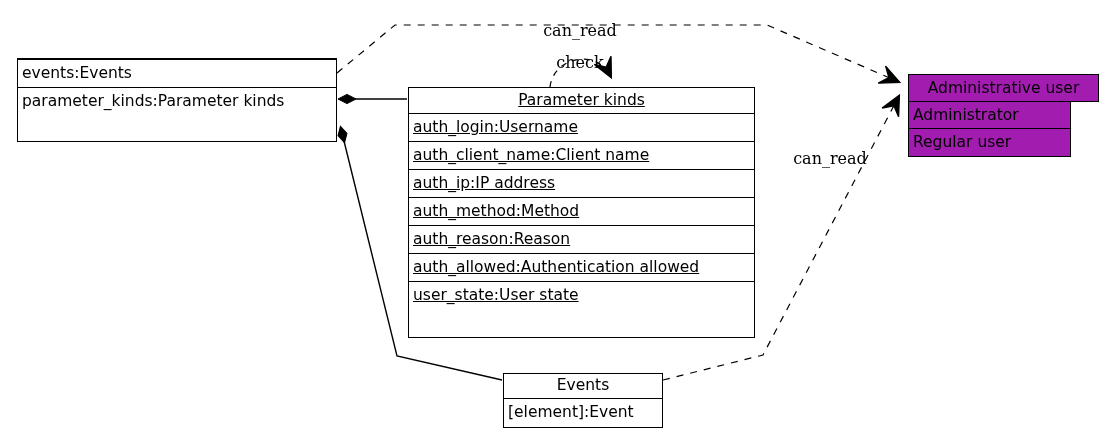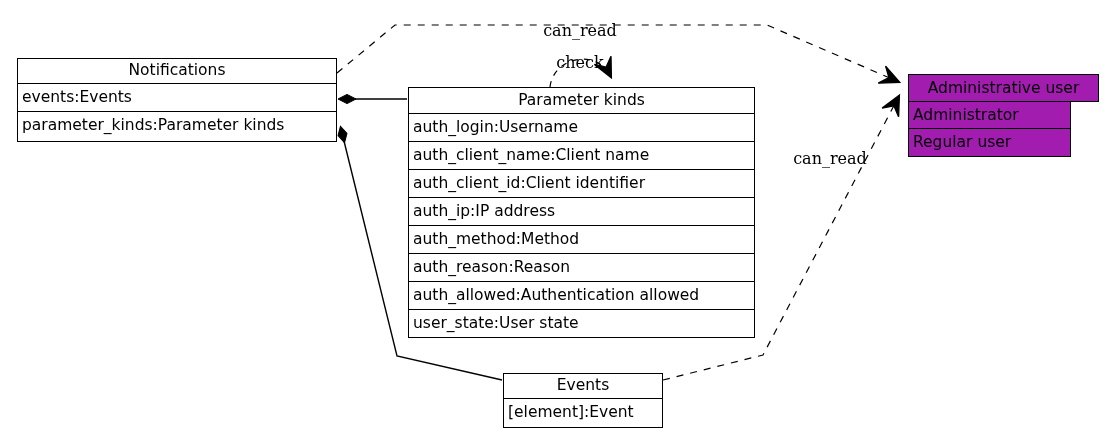--- a/index.html
+++ b/index.html
@@ -33,21 +33,21 @@
     border-top: 1px solid #000000;
     padding-left: 4px;
     text-align: left;
     overflow: hidden;
   }
   
   #node-notifications { left: 17px; top: 58px; width: 320px; height: 84px; }
   #node-notifications .title { height: 24px; line-height: 23px; }
   #node-notifications .row   { height: 28px; line-height: 26px; }
   
-  #node-parameter-kinds { left: 408px; top: 87px; width: 347px; height: 251px; }
+  #node-parameter-kinds { left: 408px; top: 87px; width: 347px; height: 251px; text-decoration: underline; }
   #node-parameter-kinds .title { height: 25px; line-height: 24px; }
   #node-parameter-kinds .row   { height: 28px; line-height: 26px; }
   
   #node-events { left: 503px; top: 373px; width: 160px; height: 55px; }
   #node-events .title { height: 24px; line-height: 23px; }
   #node-events .row   { height: 28px; line-height: 26px; }
   
   .adm-box {
     position: absolute;
     background: #a21caf;
@@ -92,30 +92,28 @@
     <path d="M 663,380 L 763,355 L 899,96" fill="none" stroke="#000000" stroke-width="1.2" stroke-dasharray="7,7" marker-end="url(#vee)"></path>
 
     <path d="M 355,99 L 407,99" fill="none" stroke="#000000" stroke-width="1.4"></path>
     <polygon points="338,99 347,94.4 356,99 347,103.6" fill="#000000" stroke="#000000"></polygon>
 
     <path d="M 344,141 L 397,356 L 502,380" fill="none" stroke="#000000" stroke-width="1.4"></path>
     <polygon points="-8.5,0 0,-4.6 8.5,0 0,4.6" fill="#000000" stroke="#000000" transform="translate(342.5,134.5) rotate(76)"></polygon>
   </svg>
 
   <div class="node" id="node-notifications">
-    <div class="title">Notifications</div>
     <div class="row">events:Events</div>
     <div class="row">parameter_kinds:Parameter kinds</div>
   </div>
 
   <div class="node" id="node-parameter-kinds">
     <div class="title">Parameter kinds</div>
     <div class="row">auth_login:Username</div>
     <div class="row">auth_client_name:Client name</div>
-    <div class="row">auth_client_id:Client identifier</div>
     <div class="row">auth_ip:IP address</div>
     <div class="row">auth_method:Method</div>
     <div class="row">auth_reason:Reason</div>
     <div class="row">auth_allowed:Authentication allowed</div>
     <div class="row">user_state:User state</div>
   </div>
 
   <div class="node" id="node-events">
     <div class="title">Events</div>
     <div class="row">[element]:Event</div>

